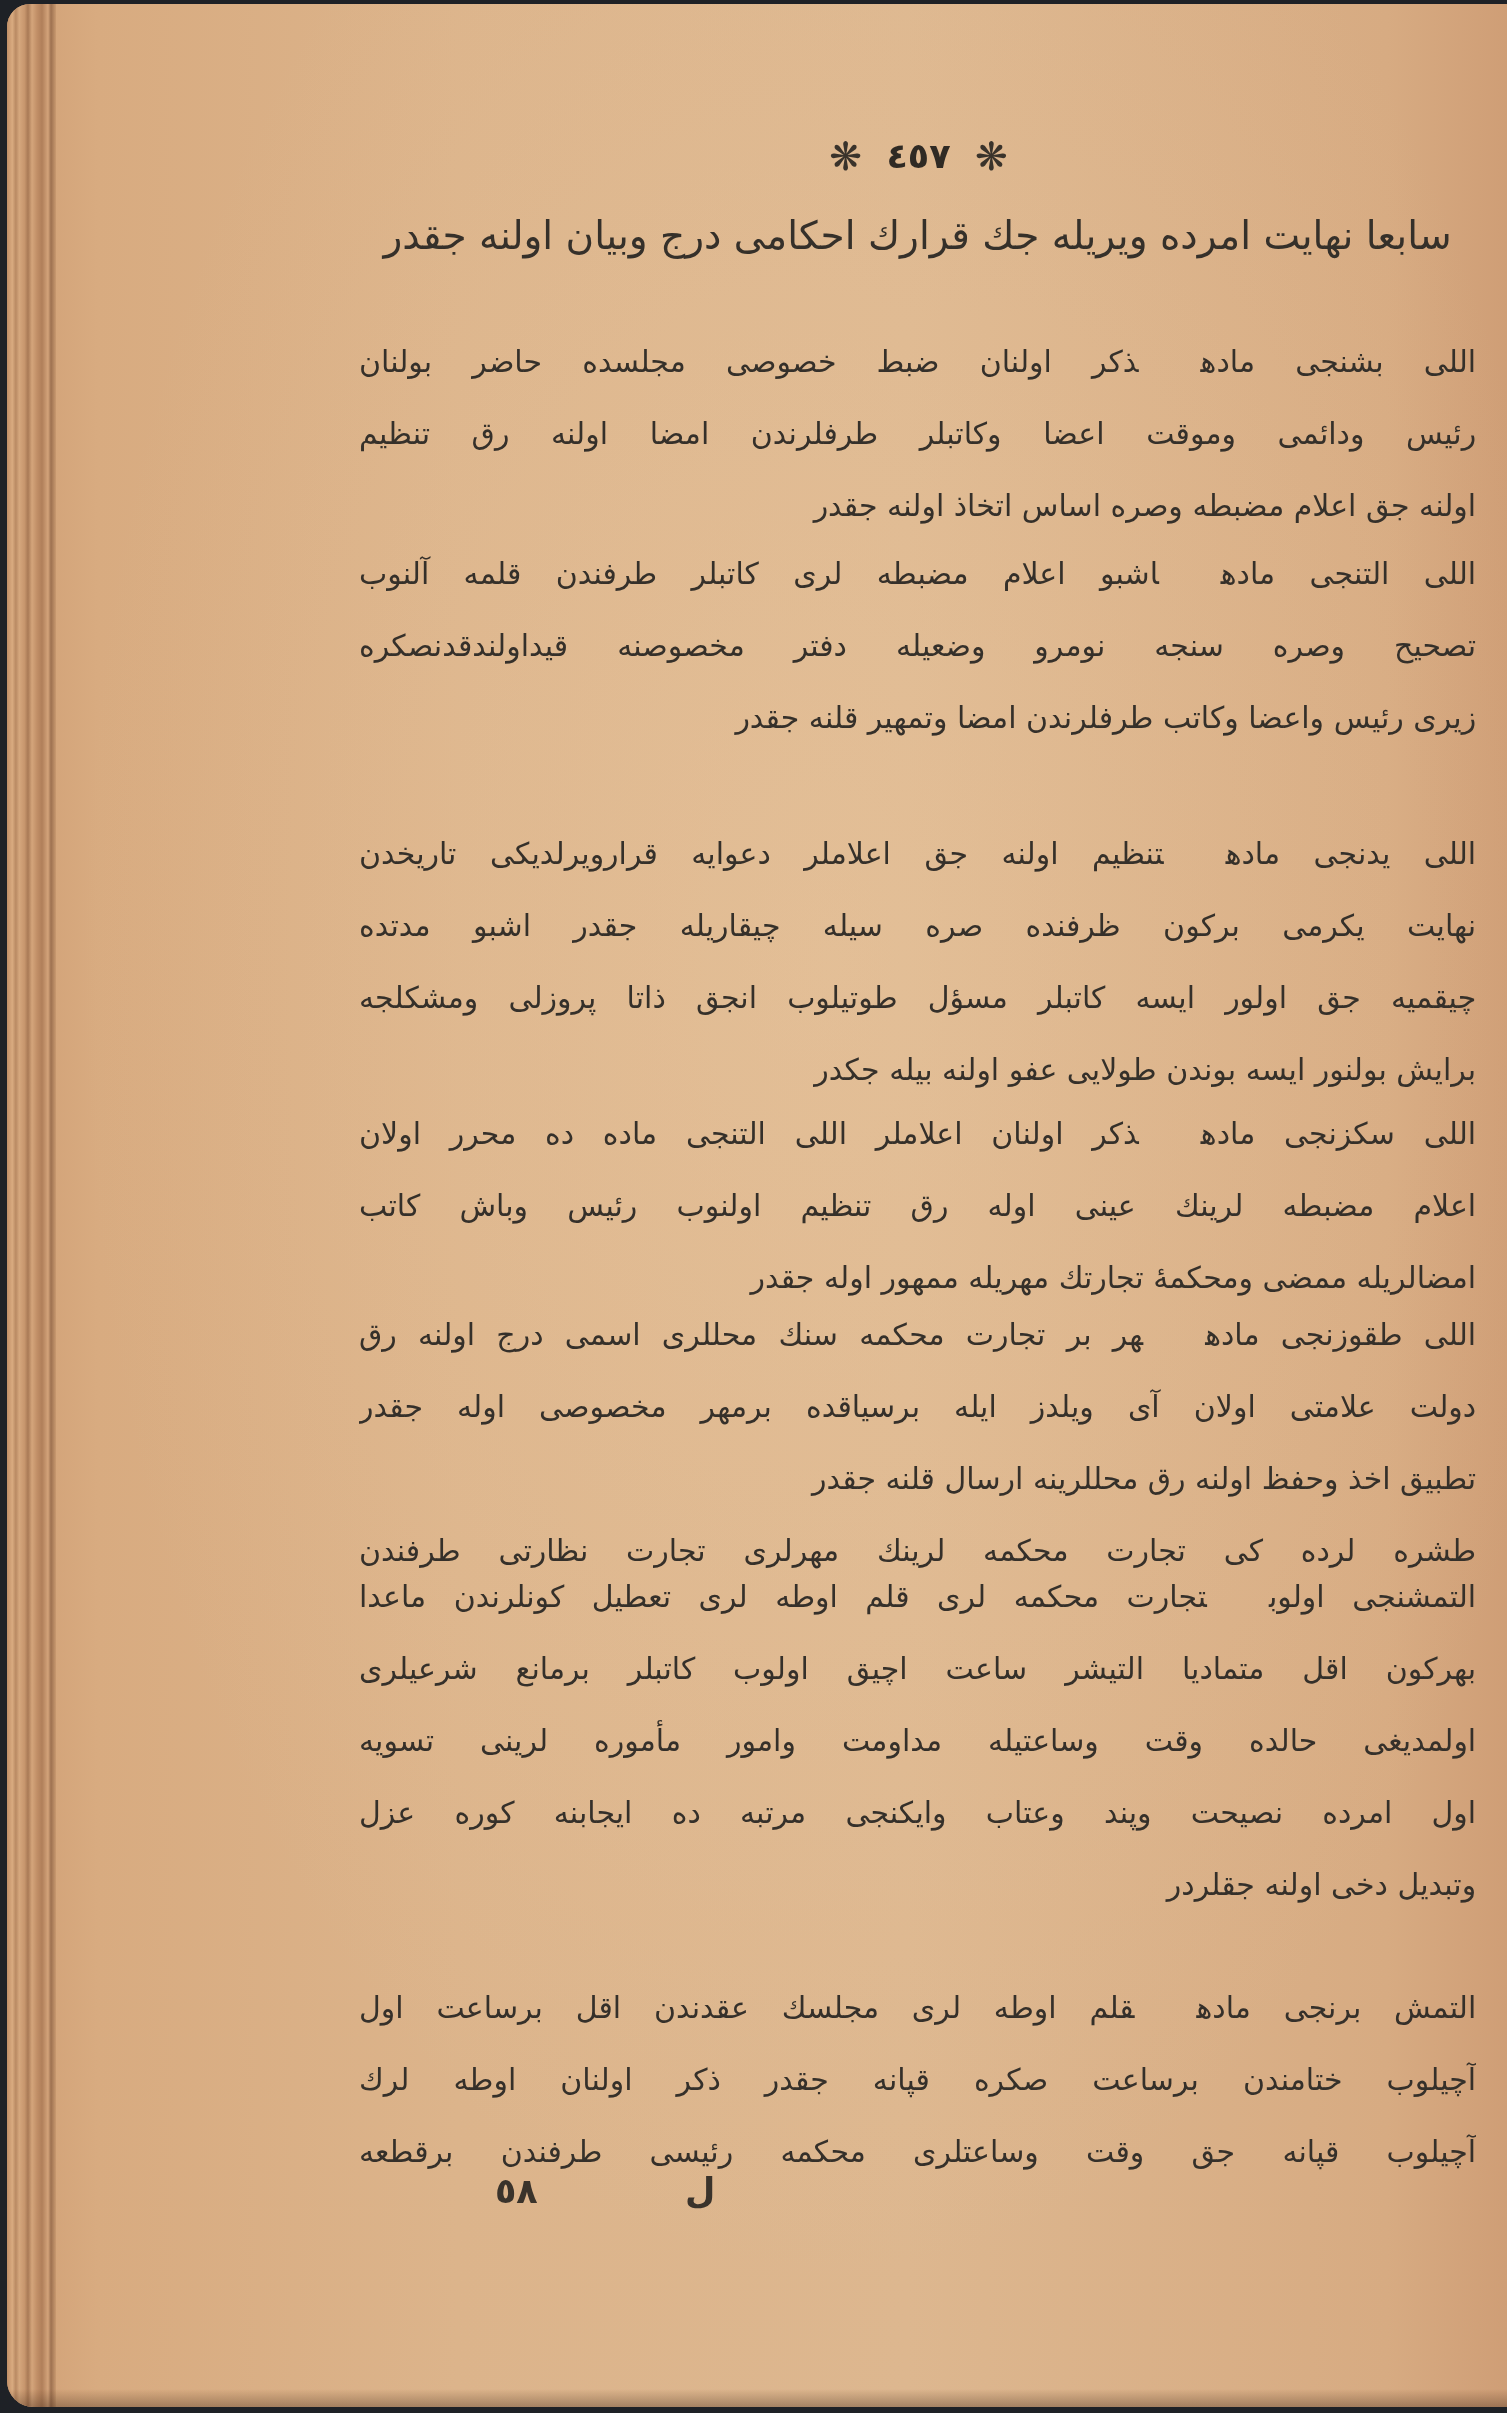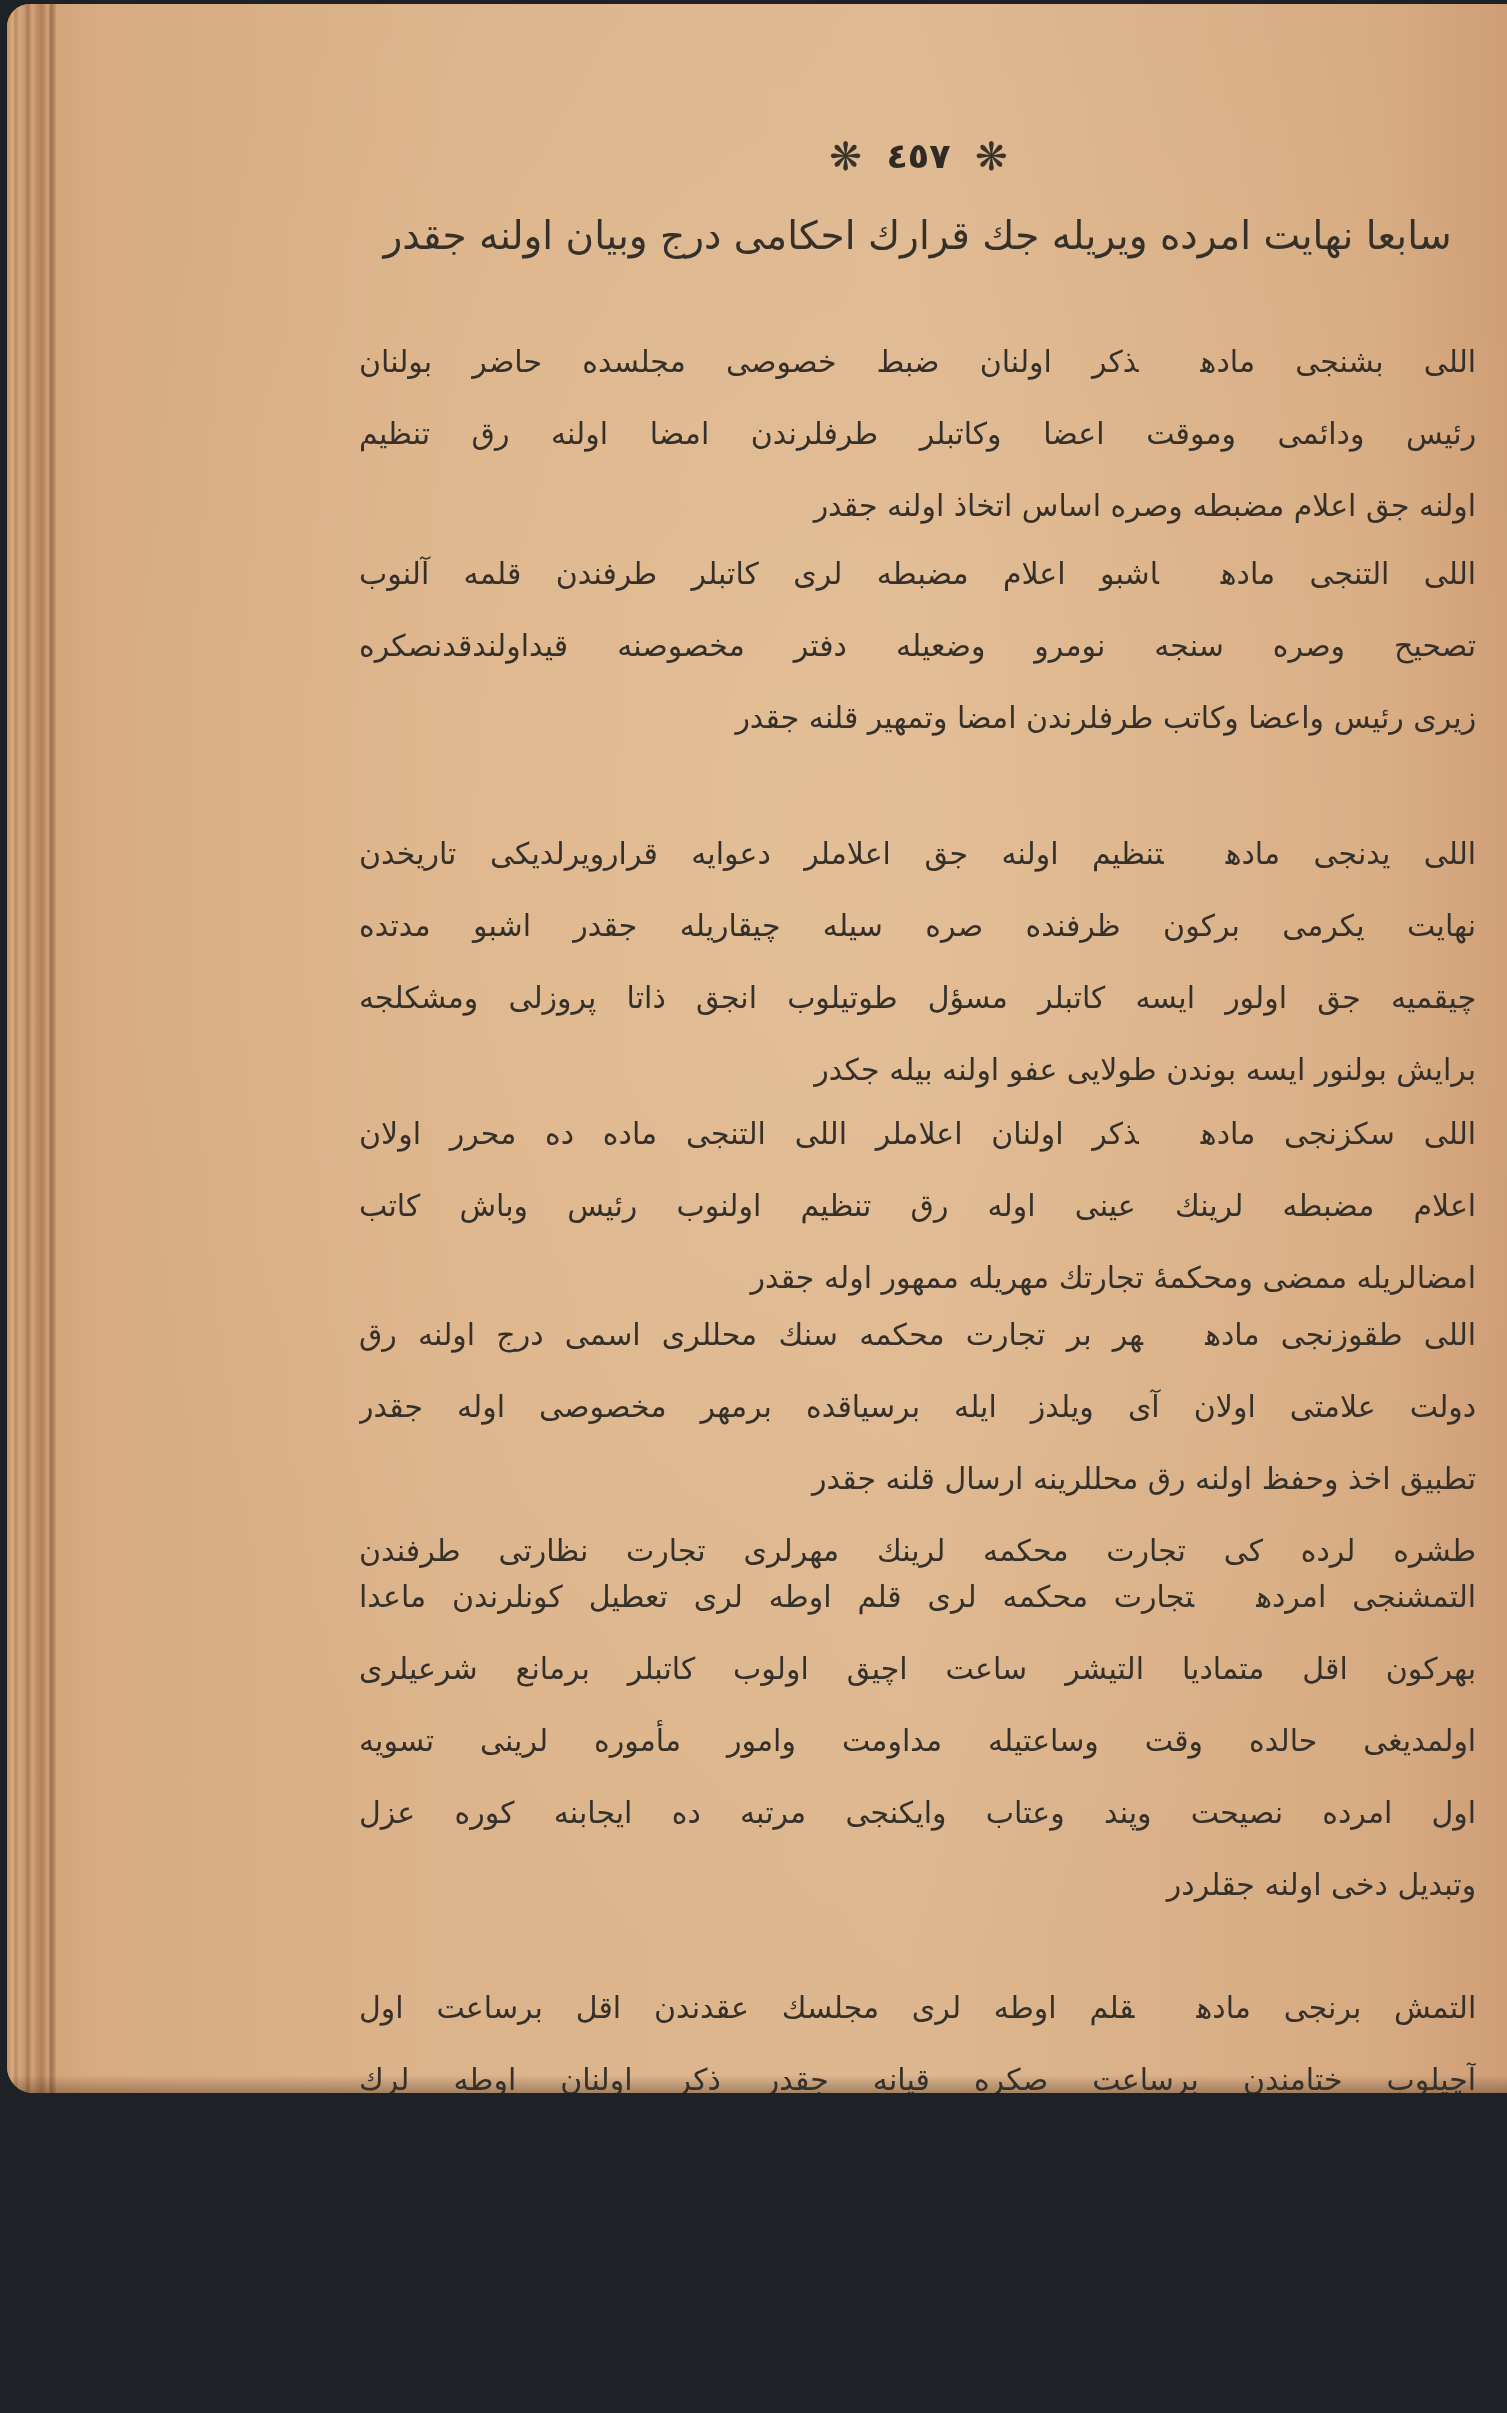--- a/index.html
+++ b/index.html
@@ -4,21 +4,21 @@
   <style>
     html, body { margin: 0; padding: 0; }
     body {
       width: 1507px; height: 2413px;
       background: #1e2126;
       position: relative; overflow: hidden;
       font-family: "DejaVu Sans", sans-serif;
     }
     .page {
       position: absolute; left: 7px; top: 3.5px;
-      width: 1500px; height: 2089px;
+      width: 1500px; height: 2403px;
       border-radius: 23px 0 0 26.4px;
       background: linear-gradient(90deg, #cf9e74 0%, #d8ab80 6%, #dcb48b 30%, #ddb78f 60%, #d7ab82 92%, #cf9e76 100%);
       overflow: hidden;
     }
     .page::after {
       content: ""; position: absolute; inset: 0;
       background: radial-gradient(ellipse at 55% 40%, rgba(238,205,165,0.35), rgba(0,0,0,0) 65%);
       pointer-events: none;
     }
     .binding {
@@ -119,21 +119,21 @@
       <div class="line">
         <span class="heading">اللى طقوزنجى ماده</span><span>هر بر تجارت محكمه سنك محللرى اسمى درج اولنه رق</span>
       </div>
       <div class="line">دولت علامتى اولان آى ويلدز ايله برسياقده برمهر مخصوصى اوله جقدر</div>
       <div class="line last">تطبيق اخذ وحفظ اولنه رق محللرينه ارسال قلنه جقدر</div>
       <div class="line">طشره لرده كى تجارت محكمه لرينك مهرلرى تجارت نظارتى طرفندن</div>
     </div>
 
     <div class="article" style="top:1557px;">
       <div class="line">
-        <span class="heading">التمشنجى امرده</span><span>تجارت محكمه لرى قلم اوطه لرى تعطيل كونلرندن ماعدا</span>
+        <span class="heading">التمشنجى اولوب</span><span>تجارت محكمه لرى قلم اوطه لرى تعطيل كونلرندن ماعدا</span>
       </div>
       <div class="line">بهركون اقل متماديا التيشر ساعت اچيق اولوب كاتبلر برمانع شرعيلرى</div>
       <div class="line">اولمديغى حالده وقت وساعتيله مداومت وامور مأموره لرينى تسويه</div>
       <div class="line">اول امرده نصيحت وپند وعتاب وايكنجى مرتبه ده ايجابنه كوره عزل</div>
       <div class="line last">وتبديل دخى اولنه جقلردر</div>
     </div>
 
     <div class="article" style="top:1968px;">
       <div class="line">
         <span class="heading">التمش برنجى ماده</span><span>قلم اوطه لرى مجلسك عقدندن اقل برساعت اول</span>

